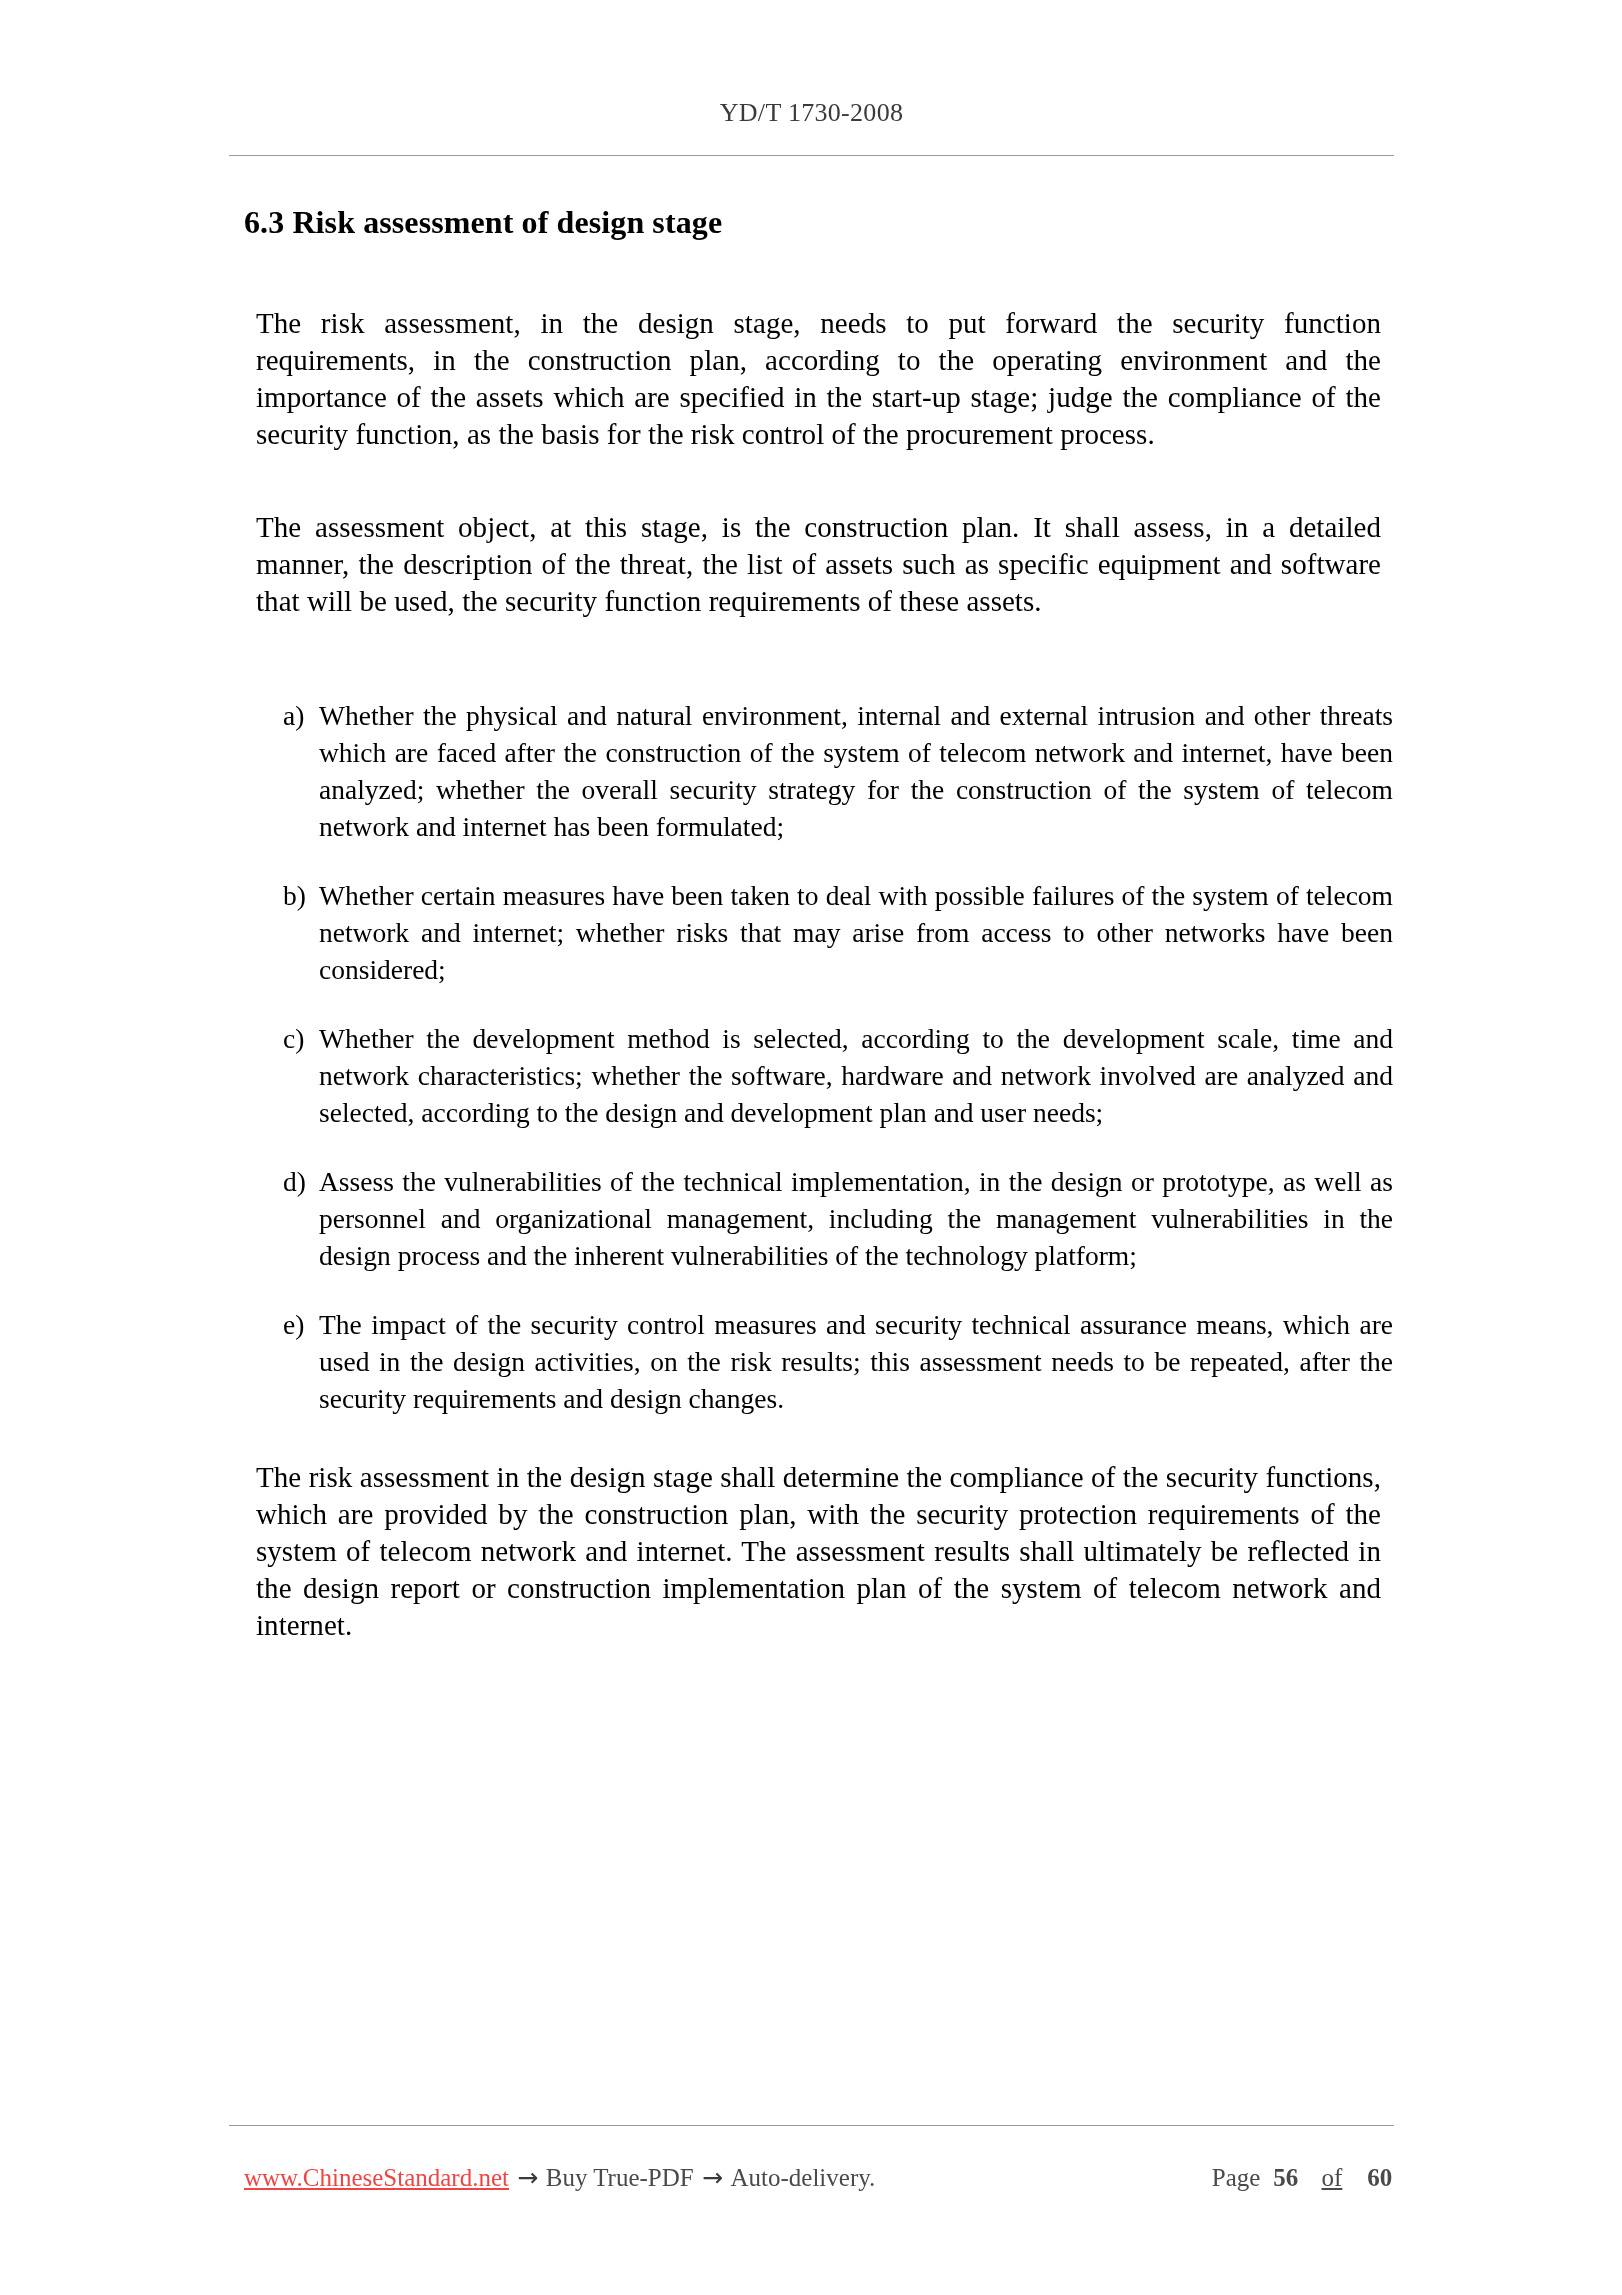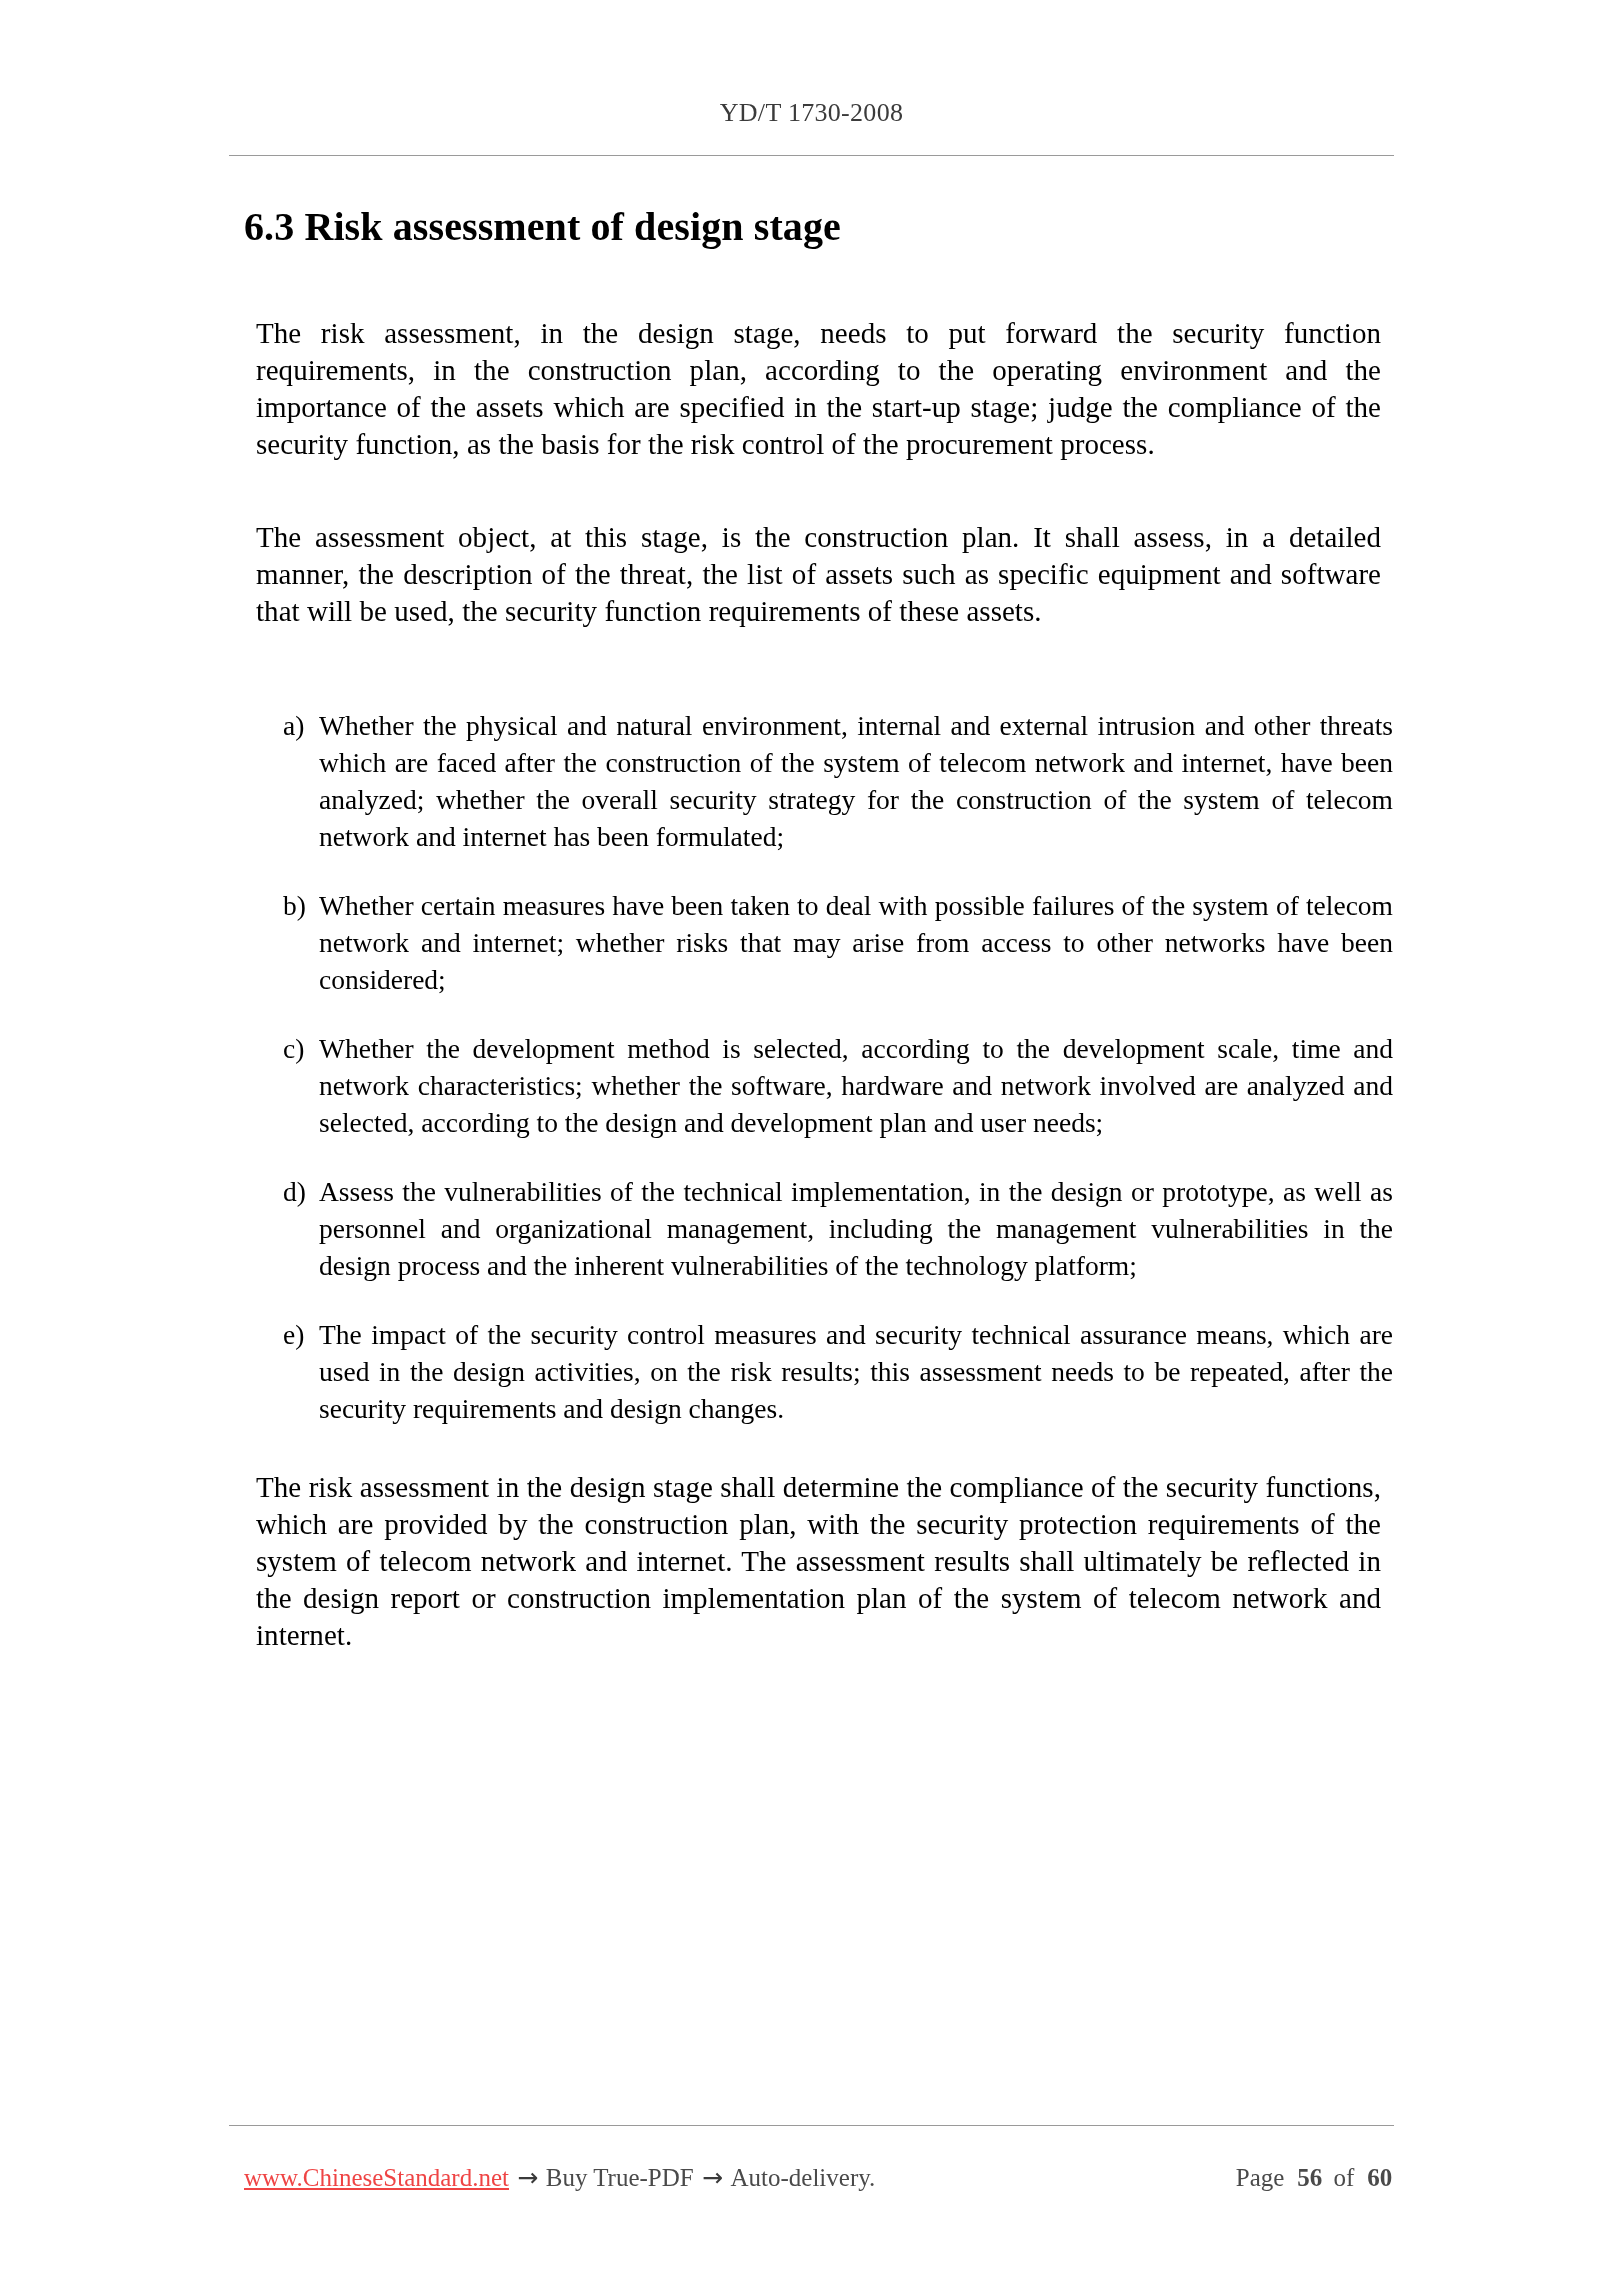--- a/index.html
+++ b/index.html
@@ -49,21 +49,21 @@
   
   .content {
     position: absolute;
     left: 244px;
     top: 203px;
     width: 1149px;
   }
 
   h2.section-heading {
     margin: 0 0 0 0;
-    font-size: 40px;
+    font-size: 32px;
     font-weight: bold;
     line-height: 1.2;
     letter-spacing: 0.1px;
   }
 
   p.body-para {
     margin: 12px;
     font-size: 29px;
     line-height: 37px;
     text-align: justify;
@@ -145,21 +145,21 @@
   .footer-seg { color: #4a4a4a; margin-top: 14px; }
   .footer-right {
     white-space: nowrap;
     padding-right: 1.7px;
   }
   .footer-right .pg-label { }
   .footer-right .pg-num {
     font-weight: bold;
     margin: 0 5px 0 6.7px;
   }
-  .footer-right .pg-of { margin: 0 0; }
+  .footer-right .pg-of { margin: 0 12px; text-decoration: underline; }
   .footer-right .pg-total {
     font-weight: bold;
     margin-left: 6.7px;
   }
 </style>
 </head>
 <body>
 
 <div class="page">
 

